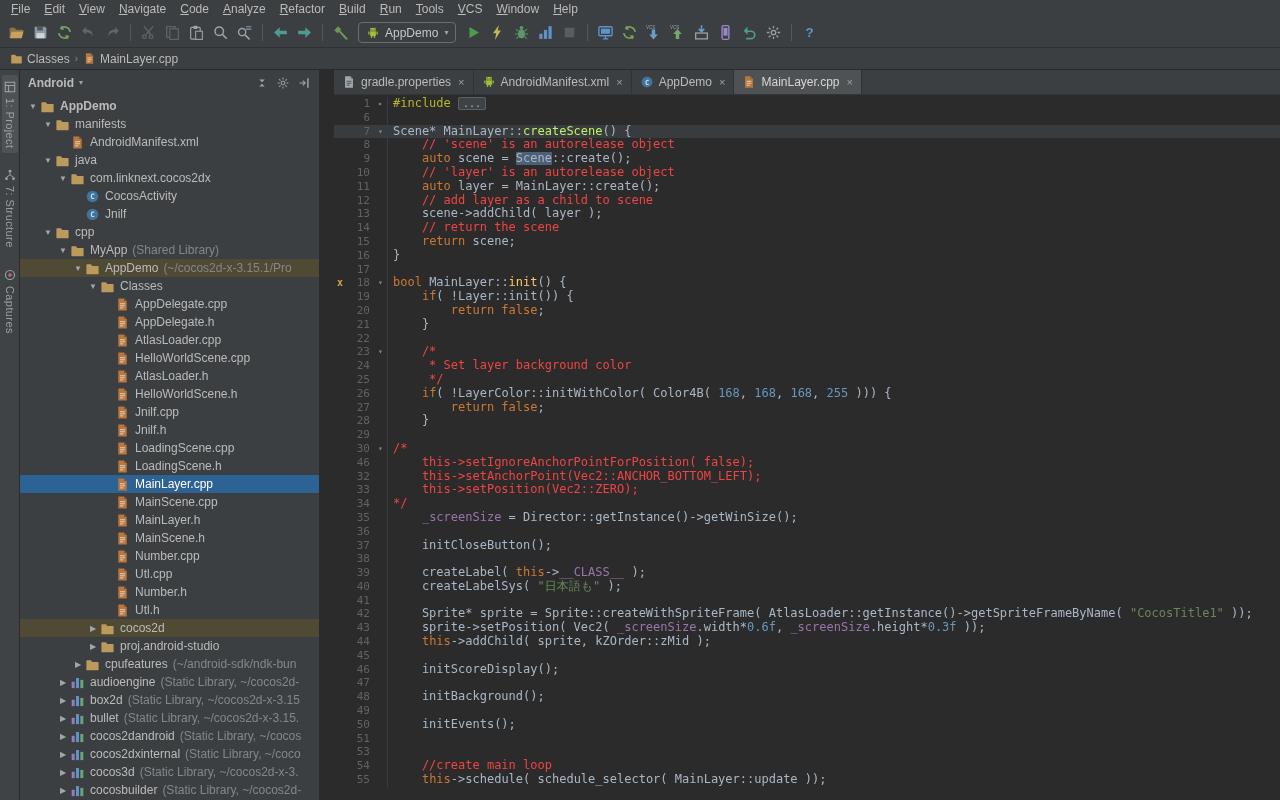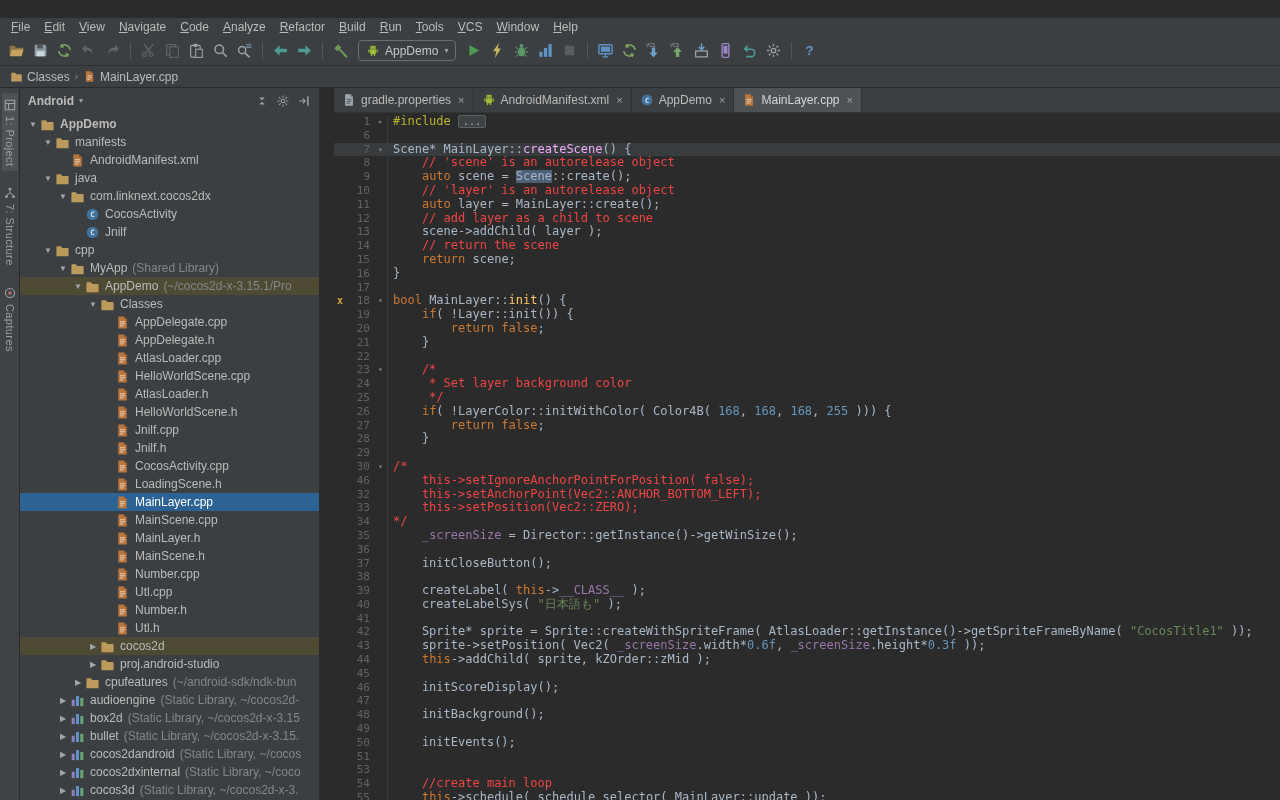--- a/index.html
+++ b/index.html
@@ -1,20 +1,20 @@
 <!DOCTYPE html>
 <html><head>
 <meta charset="utf-8">
 <style>
 *{margin:0;padding:0;box-sizing:border-box;}
 html,body{width:1280px;height:800px;overflow:hidden;background:#2b2b2b;}
 body{font-family:"Liberation Sans","DejaVu Sans",sans-serif;font-size:12px;color:#bbbbbb;}
 .window{width:1280px;height:800px;display:flex;flex-direction:column;background:#2b2b2b;}
 
-.menubar{height:18px;background:#3c3f41;display:flex;align-items:center;padding-left:4px;flex:none;margin-top:18px;}
+.menubar{height:18px;background:#3c3f41;display:flex;align-items:center;padding-left:4px;flex:none;}
 .menu-item{display:inline-block;padding:1px 7px;color:#bbbbbb;cursor:default;}
 .menu-item::first-letter{text-decoration:underline;}
 
 .toolbar{height:30px;background:#3c3f41;border-bottom:1px solid #2e3133;display:flex;align-items:center;padding:0 5px;gap:1px;flex:none;}
 .tb-icon{width:23px;height:23px;display:flex;align-items:center;justify-content:center;border-radius:3px;}
 .tb-icon.disabled{opacity:.38;}
 .tb-sep{width:1px;height:17px;background:#55585a;margin:0 5px;flex:none;}
 .run-combo{display:flex;align-items:center;gap:5px;background:#3c3f41;border:1px solid #6b6e70;border-radius:4px;height:21px;padding:0 7px;margin:0 5px;color:#c4c7c9;}
 .run-combo .caret{font-size:8px;color:#9da0a3;margin-left:1px;}
 
@@ -52,21 +52,21 @@
 
 .code{flex:1;overflow:hidden;font-family:"DejaVu Sans Mono","Liberation Mono",monospace;font-size:12px;padding-top:2px;}
 .cl{display:flex;height:13.8px;line-height:13.8px;white-space:pre;}
 .cl.cur{background:#383c3f;}
 .gmark{width:12px;flex:none;text-align:center;color:#d0a343;font-size:10px;font-weight:bold;}
 .ln{width:28px;flex:none;text-align:right;color:#606366;font-size:11px;padding-right:4px;}
 .gfold{width:14px;flex:none;text-align:center;color:#84888c;font-size:8px;border-right:1px solid #3a3d40;}
 .ct{flex:1;padding-left:5px;white-space:pre;overflow:hidden;}
 .tk-d{color:#a9b7c6}.tk-k{color:#cc7832}.tk-c{color:#ef4444}.tk-s{color:#6a8759}
 .tk-n{color:#6897bb}.tk-f{color:#ffc66b}.tk-m{color:#9876aa}.tk-pp{color:#bbb529}
-.tk-fu{color:#f0abfc;border-bottom:1px solid #c8b268;}
+.tk-fu{color:#bef264;border-bottom:1px solid #c8b268;}
 .tk-hl{color:#a9b7c6;background:#4e6078;border-radius:1px;}
 .tk-foldbox{background:#3e4245;border:1px solid #5c6062;border-radius:2px;color:#a9b7c6;padding:0 4px;font-size:10px;}
 
 .icon{display:inline-block;width:16px;height:16px;flex:none;}
 .icon svg{display:block;width:100%;height:100%;}
 .tb-icon .icon{width:17px;height:17px;}
 .run-combo .icon{width:14px;height:14px;}
 .crumb .icon{width:13px;height:13px;}
 .strip-tab .icon{width:14px;height:14px;}
 .tree-row .icon{width:15px;height:15px;margin-right:5px;}
@@ -595,21 +595,21 @@
           </div>
           <div class="tree-row" style="padding-left: 81px;">
             <span class="tw-arrow"></span>
             <span class="icon">
               <svg viewBox="0 0 16 16" aria-hidden="true">
                 <path fill="#b9773f" d="M3.5 1.5h6.2l2.8 2.8v10.2H3.5z"></path>
                 <path fill="#80552d" d="M9.7 1.5v2.8h2.8z"></path>
                 <path fill="none" stroke="#e8d7c3" d="M5.3 7.2h5.4M5.3 9.4h5.4M5.3 11.6h3.6"></path>
               </svg>
             </span>
-            <span class="tree-label">CocosActivity.cpp</span>
+            <span class="tree-label">LoadingScene.cpp</span>
           </div>
           <div class="tree-row" style="padding-left: 81px;">
             <span class="tw-arrow"></span>
             <span class="icon">
               <svg viewBox="0 0 16 16" aria-hidden="true">
                 <path fill="#b9773f" d="M3.5 1.5h6.2l2.8 2.8v10.2H3.5z"></path>
                 <path fill="#80552d" d="M9.7 1.5v2.8h2.8z"></path>
                 <path fill="none" stroke="#e8d7c3" d="M5.3 7.2h5.4M5.3 9.4h5.4M5.3 11.6h3.6"></path>
               </svg>
             </span>

